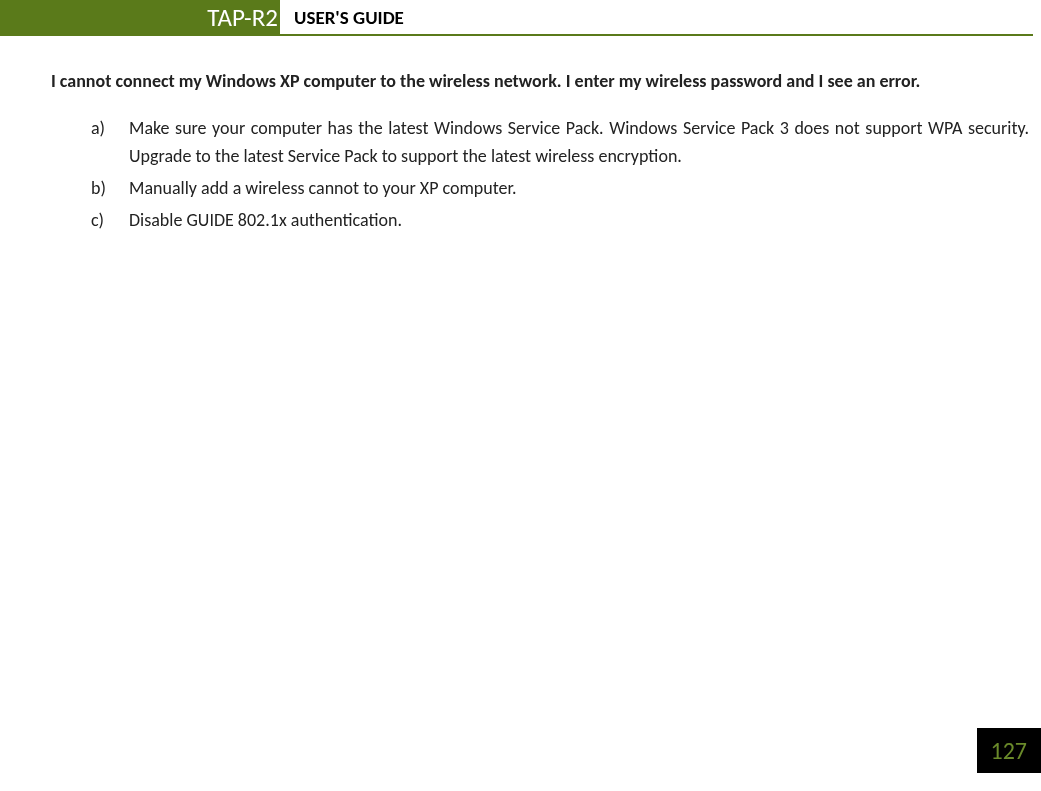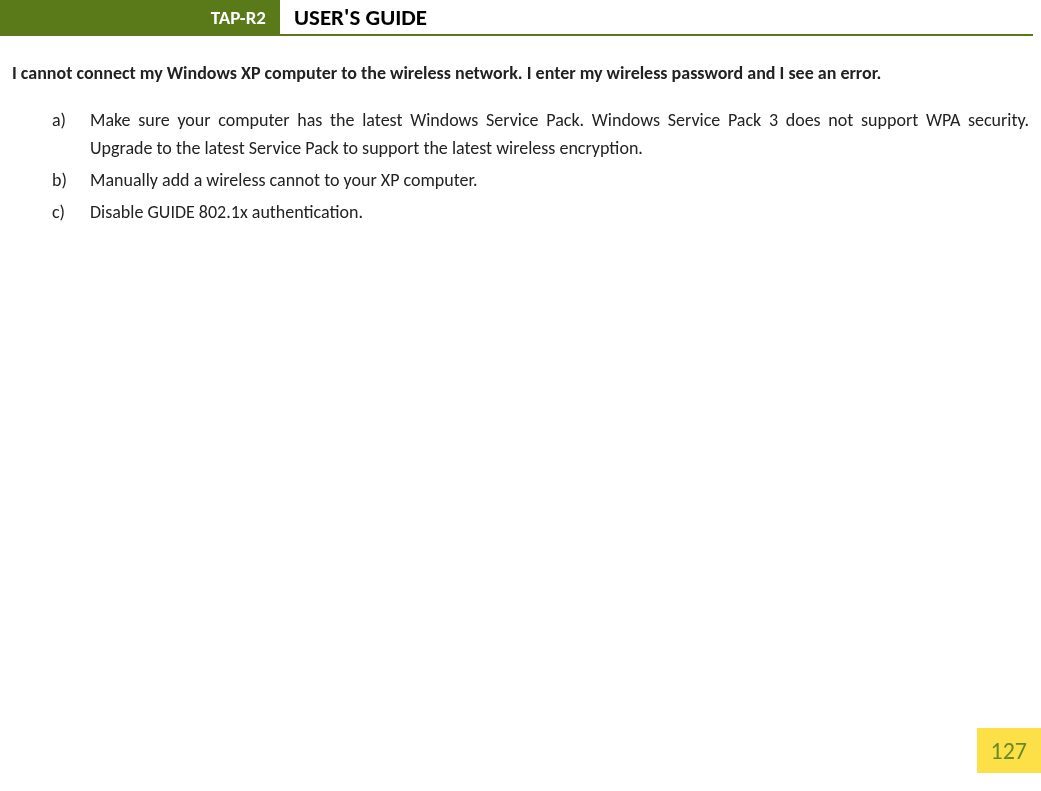--- a/index.html
+++ b/index.html
@@ -18,41 +18,42 @@
       display: flex;
       align-items: stretch;
       height: 36px;
       border-bottom: 2px solid #5a7a1a;
       margin-left: 0;
       margin-right: 8px;
     }
     .header-green {
       background: #5a7a1a;
       color: #ffffff;
-      font-weight: bold;
-      font-size: 19px;
-      padding: 6px 14px 6px 200px;
+      font-weight: normal;
+      font-size: 25px;
+      padding: 6px 2px 6px 200px;
       display: flex;
       align-items: center;
       min-width: 280px;
       margin-left: 0;
       text-align: right;
       justify-content: flex-end;
     }
     .header-white {
       color: #000000;
       font-weight: bold;
-      font-size: 23px;
+      font-size: 19px;
       padding: 16px 14px;
       display: flex;
       align-items: center;
       flex: 1;
     }
     .content {
-      padding: 24px 12px 12px 12px;
+      padding: 32px 12px 12px 12px;
+      margin-left: 39px;
     }
     .question {
       font-weight: bold;
       font-size: 18px;
       color: #222222;
       line-height: 1.5;
       margin-bottom: 20px;
     }
     .list {
       padding-left: 40px;
@@ -68,21 +69,21 @@
       min-width: 38px;
     }
     .list-text {
       flex: 1;
       text-align: justify;
     }
     .page-number-box {
       position: absolute;
       bottom: 18px;
       right: 0;
-      background: #fde047;
+      background: #000000;
       color: #6a8a2a;
       font-size: 24px;
       font-weight: normal;
       padding: 8px 14px;
       min-width: 50px;
       text-align: center;
     }
   </style>
 </head>
 <body>

